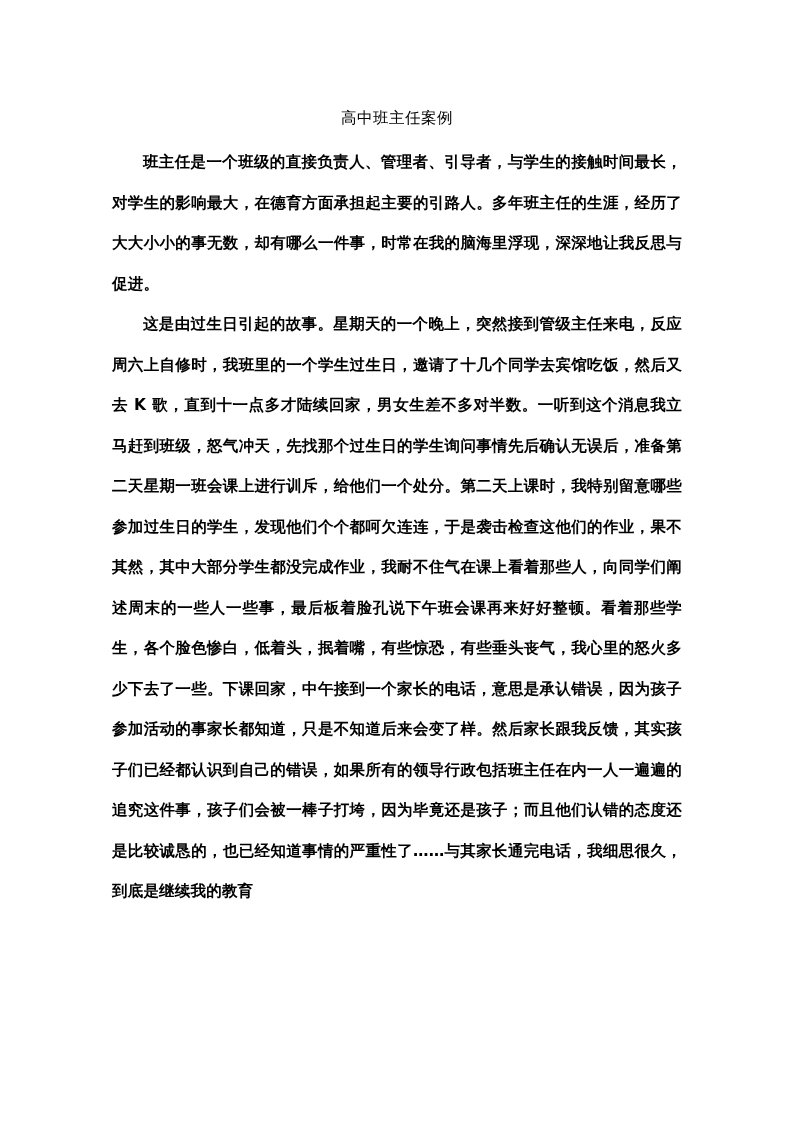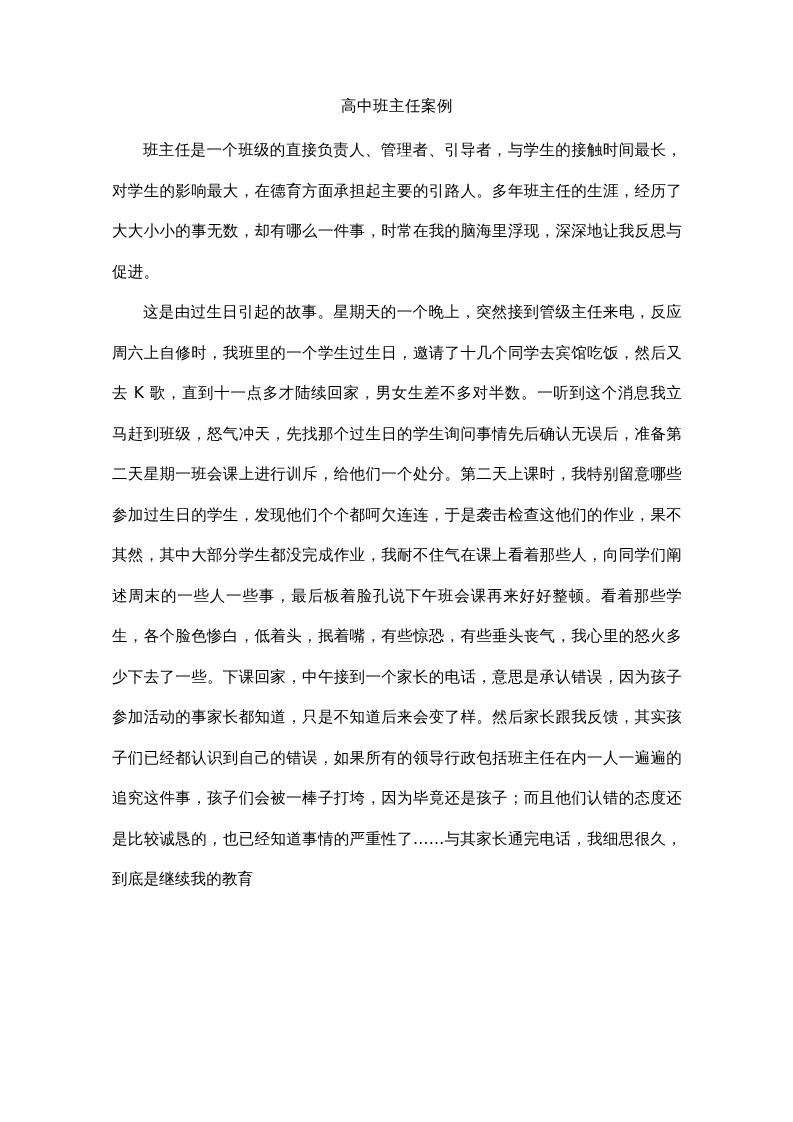--- a/index.html
+++ b/index.html
@@ -14,41 +14,42 @@
     position: relative;
     width: 793px;
     height: 1122px;
     background: #ffffff;
     overflow: hidden;
     box-sizing: border-box;
   }
   .content {
     position: absolute;
     left: 112px;
-    top: 92px;
+    top: 104px;
     width: 570px;
   }
   .doc-title {
     font-size: 15.5px;
     line-height: 28px;
     text-align: center;
     color: #000000;
     margin: 0 0 10px 0;
     letter-spacing: 0.5px;
     font-weight: normal;
   }
   .doc-para {
     font-size: 15.5px;
     line-height: 40.5px;
     color: #000000;
     margin: 0;
     text-align: justify;
     text-justify: inter-ideograph;
     text-indent: 31px;
     letter-spacing: 0.2px;
+    font-weight: bold;
   }
   .doc-para + .doc-para {
     margin-top: 0px;
   }
 </style>
 </head>
 <body>
 
 <div class="page">
   <div class="content">

